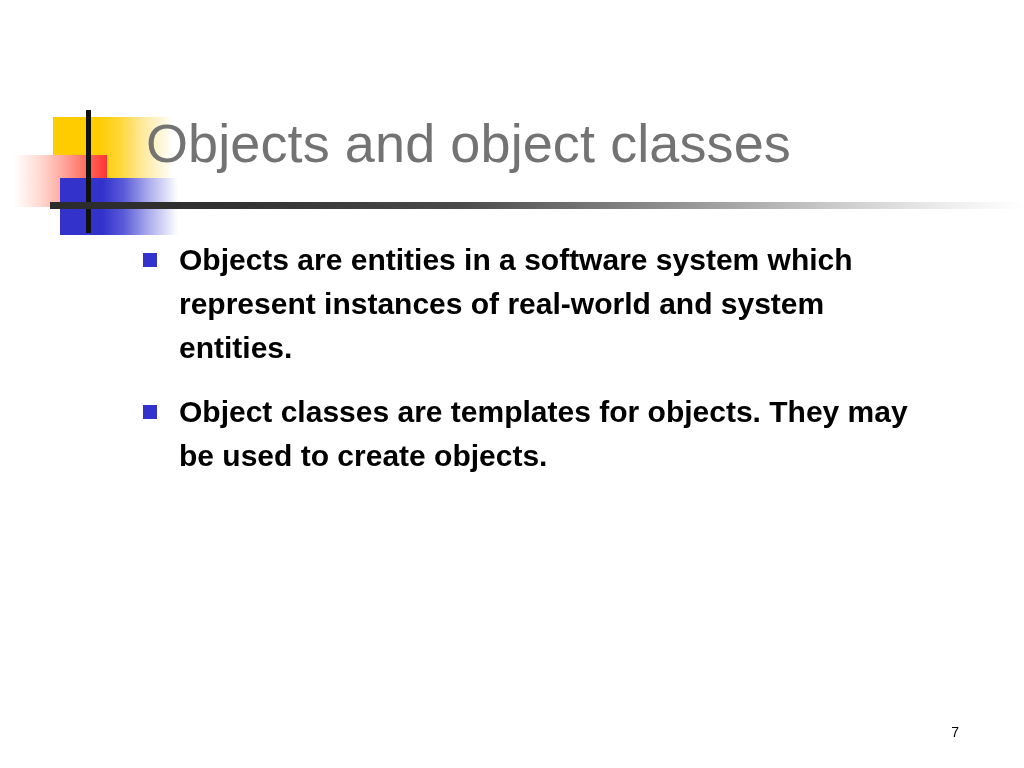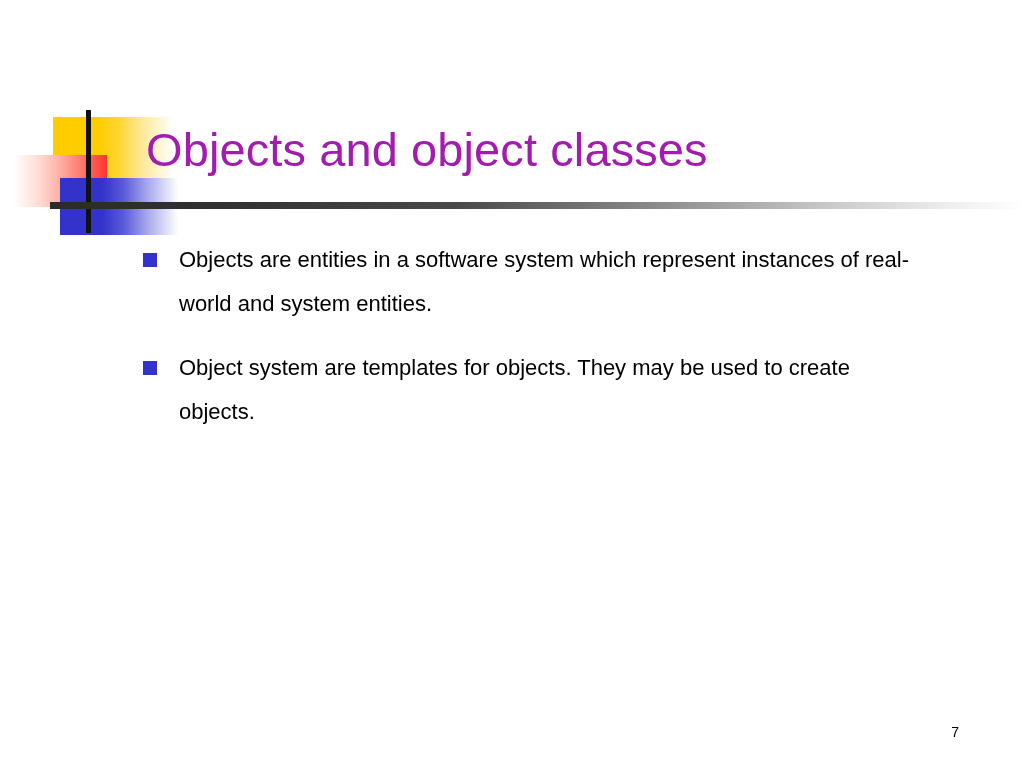--- a/index.html
+++ b/index.html
@@ -81,24 +81,24 @@
     top: 110px;
     width: 5px;
     height: 123px;
     background: #111111;
   }
 
   
   .title {
     position: absolute;
     left: 146px;
-    top: 122px;
-    font-size: 47px;
+    top: 115px;
+    font-size: 54px;
     line-height: 56px;
-    color: #a21caf;
+    color: #737373;
     letter-spacing: 0.1px;
     white-space: nowrap;
   }
 
   
   .title-rule {
     position: absolute;
     left: 50px;
     top: 202px;
     width: 974px;
@@ -127,24 +127,25 @@
     flex: 0 0 auto;
     width: 14px;
     height: 14px;
     background: #3333CC;
     margin-top: 15px;
     margin-right: 22px;
   }
 
   .bullet-text {
     flex: 1 1 auto;
-    font-size: 22px;
+    font-size: 30px;
     line-height: 44px;
     color: #000000;
     max-width: 745px;
+    font-weight: bold;
   }
 
   
   .page-number {
     position: absolute;
     right: 65px;
     bottom: 28px;
     font-size: 14px;
     color: #000000;
   }
@@ -168,21 +169,21 @@
 
   <div class="body">
 
     <div class="bullet-row">
       <div class="bullet-marker"></div>
       <div class="bullet-text">Objects are entities in a software system which represent instances of real-world and system entities.</div>
     </div>
 
     <div class="bullet-row">
       <div class="bullet-marker"></div>
-      <div class="bullet-text">Object system are templates for objects. They may be used to create objects.</div>
+      <div class="bullet-text">Object classes are templates for objects. They may be used to create objects.</div>
     </div>
 
 
   </div>
 
   <div class="page-number">7</div>
 
 </div>
 
 </body></html>

